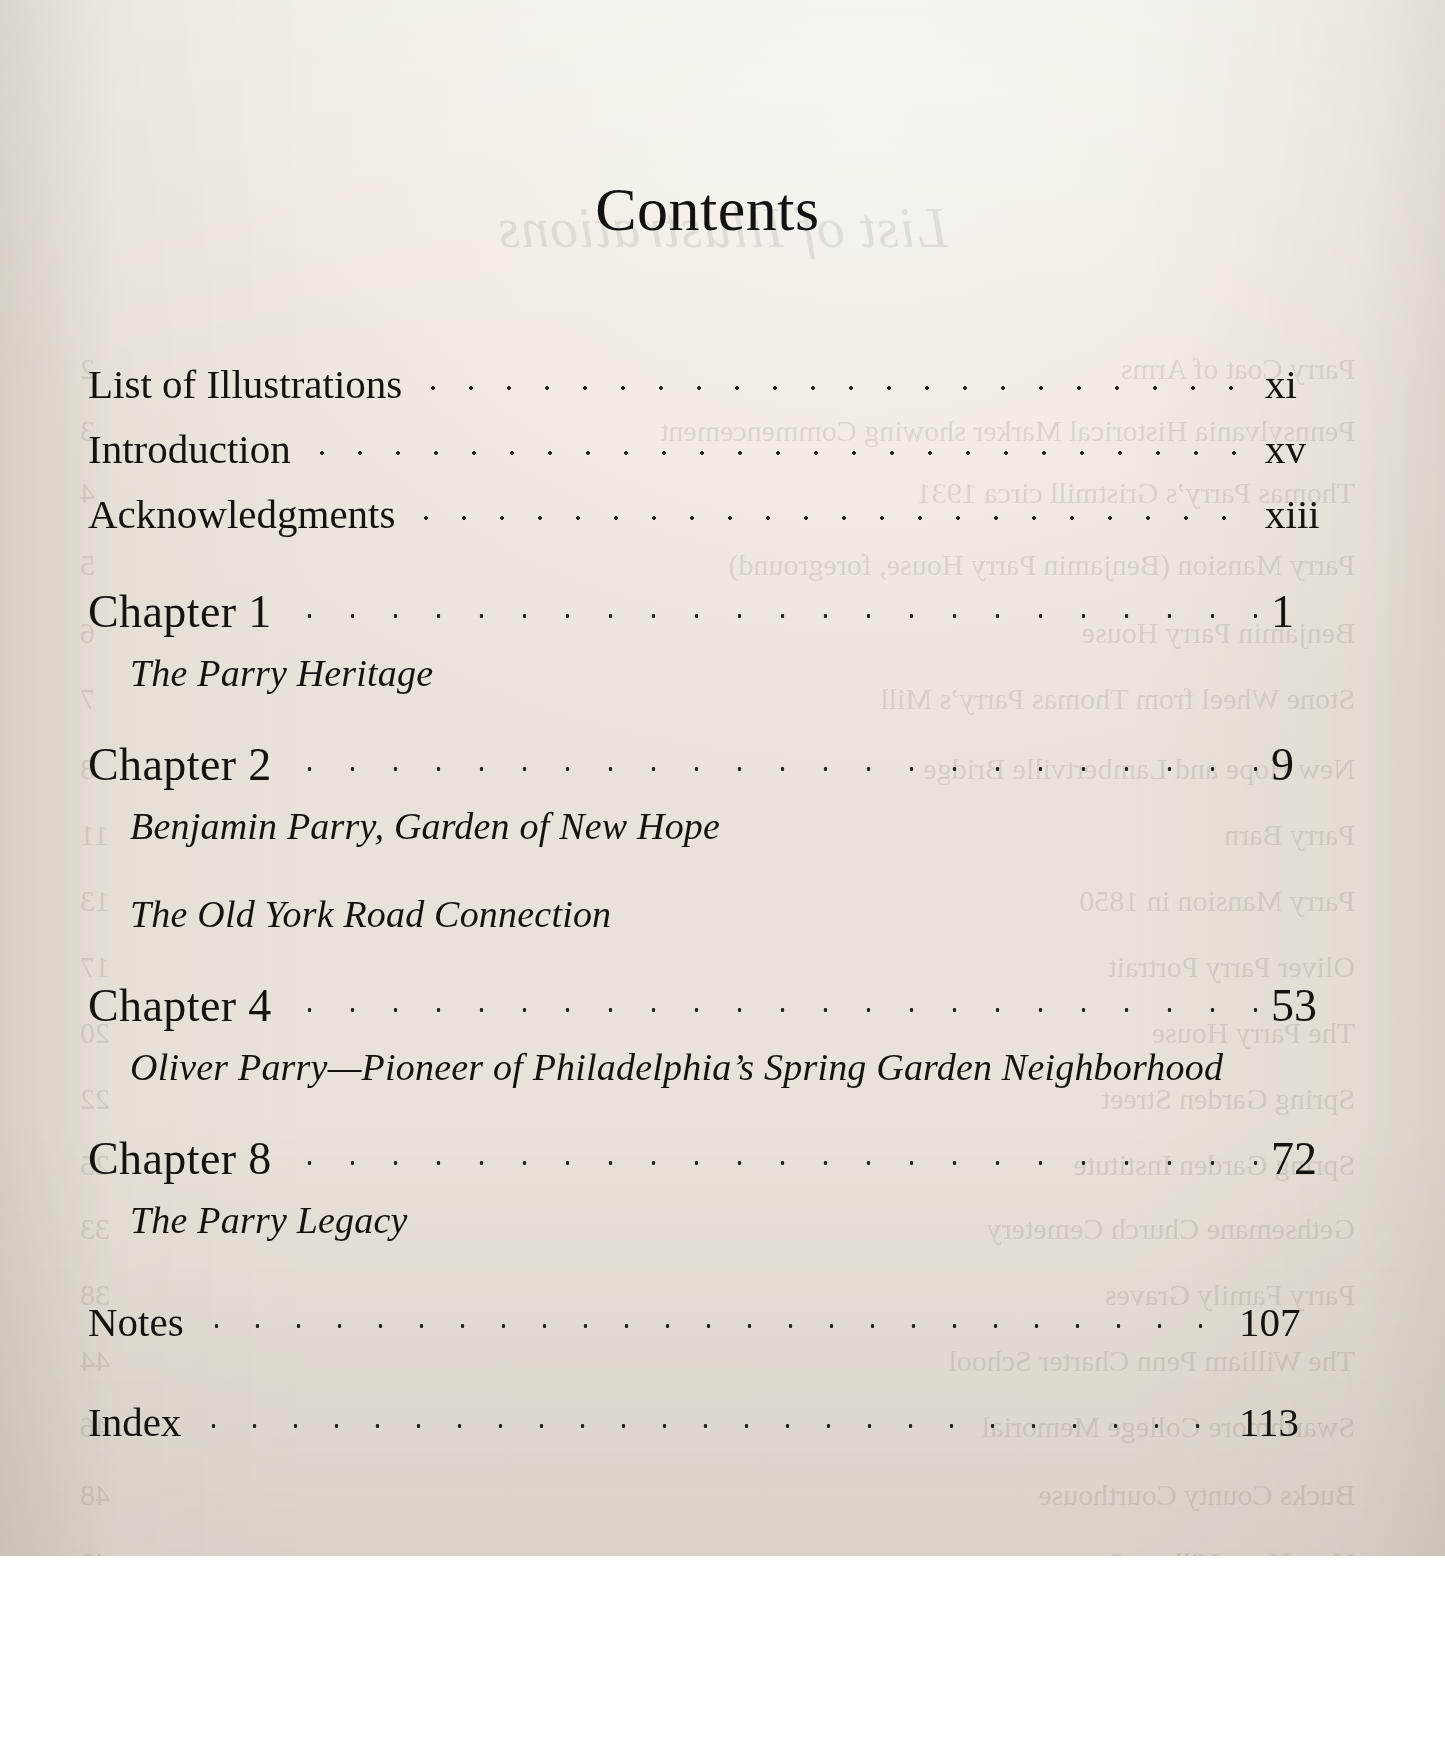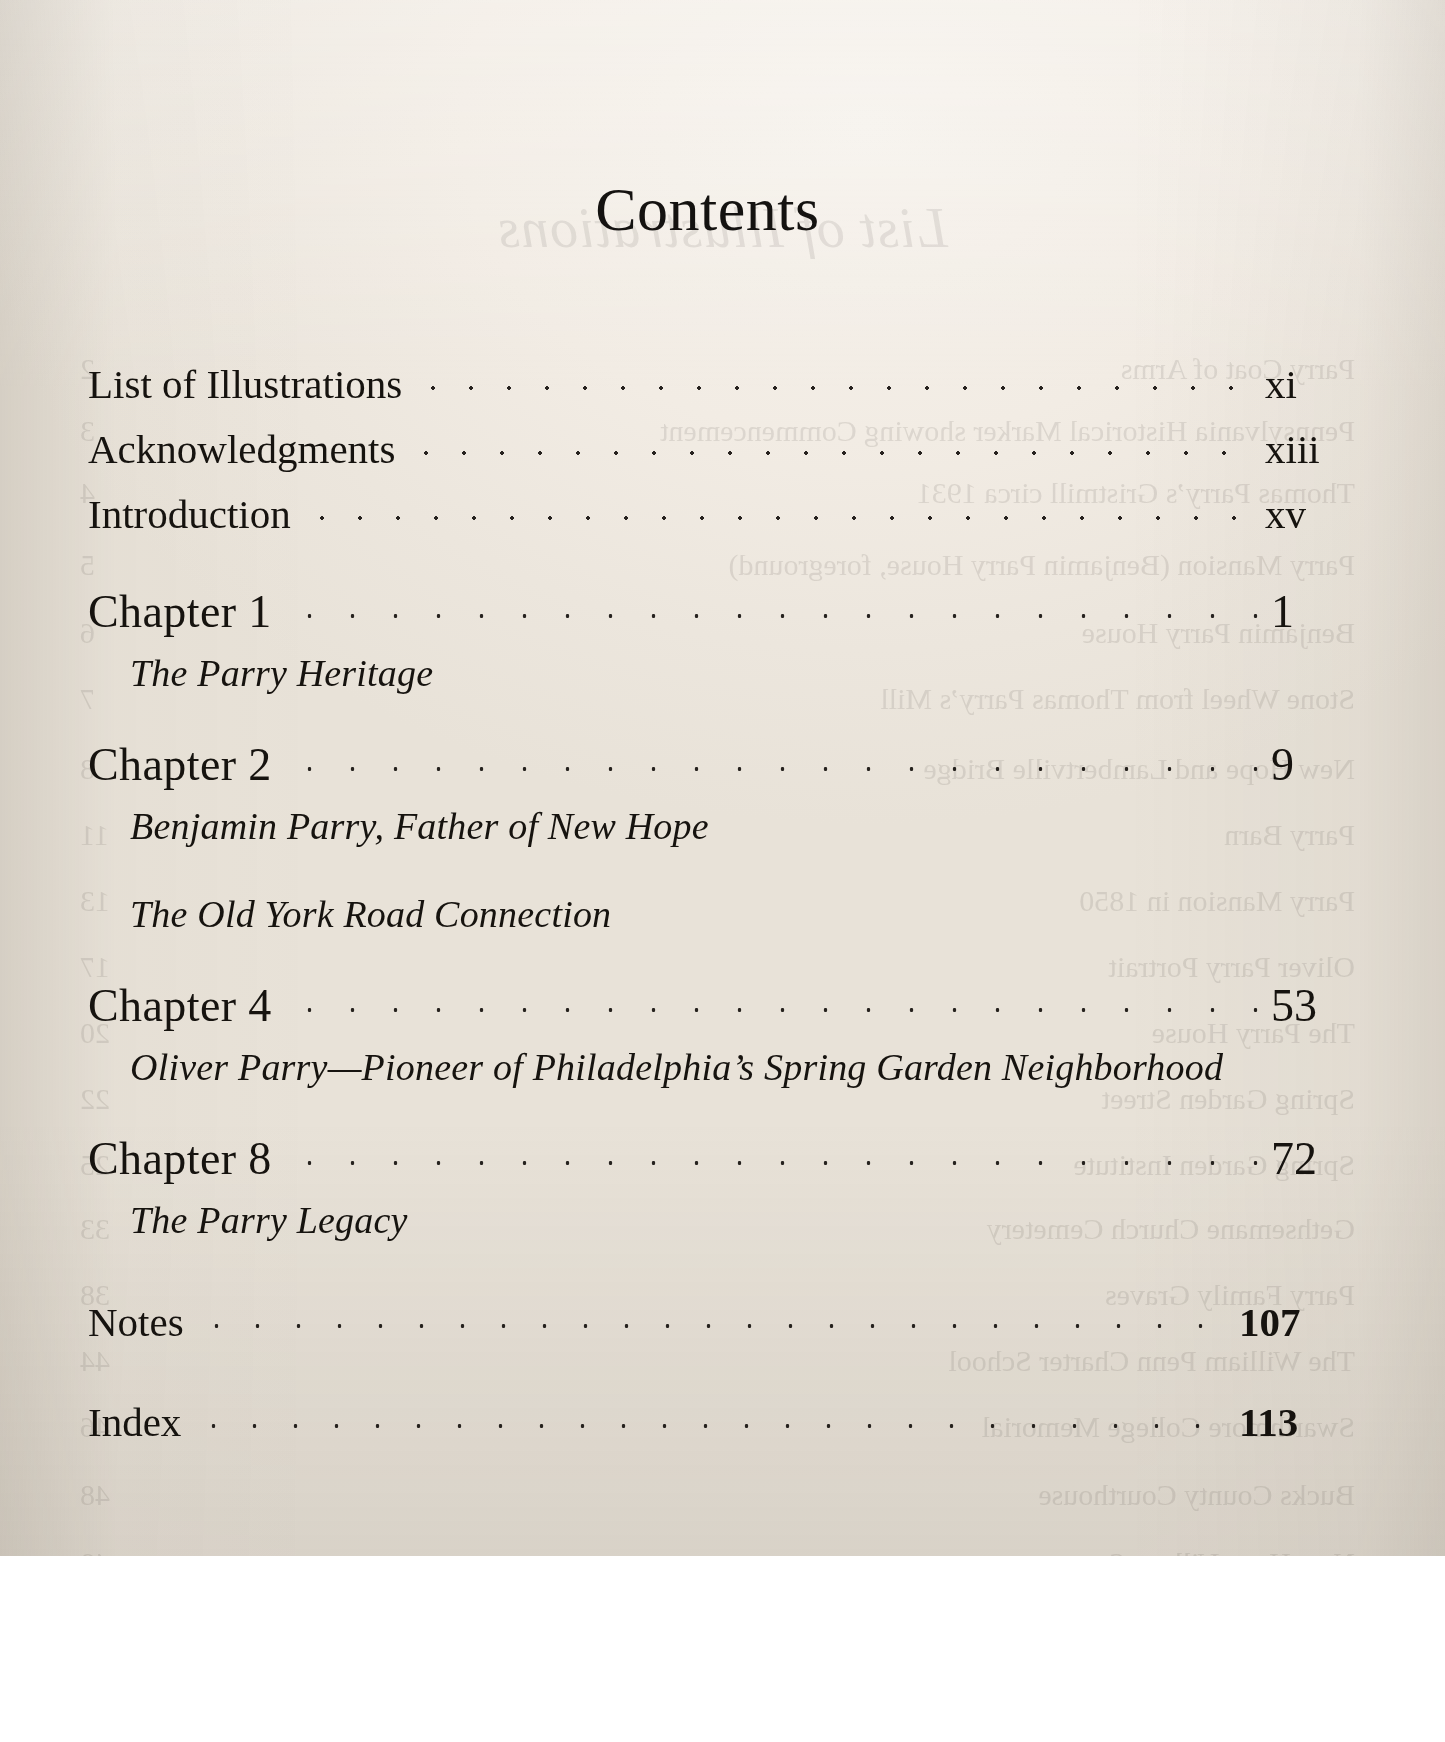--- a/index.html
+++ b/index.html
@@ -137,21 +137,21 @@
 
   .back {
     margin-top: 52px;
   }
   .back .row {
     font-size: 41px;
     line-height: 1.37;
     margin-bottom: 8px;
     margin-top: 44px;
   }
-  .back .page-no { min-width: 88px; font-weight: bold; }
+  .back .page-no { min-width: 88px; }
   .back .leader { background-size: 41px 10px; }
 </style>
 </head>
 <body>
 
 <div class="page">
 
   <div class="bleed">
     <div class="bleed-title">List of Illustrations</div>
     <div class="bleed-line" style="top:352px;"><span class="bn">2</span><span class="bt">Parry Coat of Arms</span></div>
@@ -183,47 +183,47 @@
 
     <div class="toc">
 
       <div class="front">
         <div class="row">
           <span class="label">List of Illustrations</span>
           <span class="leader"></span>
           <span class="page-no">xi</span>
         </div>
         <div class="row">
+          <span class="label">Introduction</span>
+          <span class="leader"></span>
+          <span class="page-no">xv</span>
+        </div>
+        <div class="row">
           <span class="label">Acknowledgments</span>
           <span class="leader"></span>
           <span class="page-no">xiii</span>
         </div>
-        <div class="row">
-          <span class="label">Introduction</span>
-          <span class="leader"></span>
-          <span class="page-no">xv</span>
-        </div>
       </div>
 
       <div class="chapter">
         <div class="row">
           <span class="label">Chapter 1</span>
           <span class="leader"></span>
           <span class="page-no">1</span>
         </div>
         <div class="subtitle">The Parry Heritage</div>
       </div>
 
       <div class="chapter">
         <div class="row">
           <span class="label">Chapter 2</span>
           <span class="leader"></span>
           <span class="page-no">9</span>
         </div>
-        <div class="subtitle">Benjamin Parry, Father of New Hope</div>
+        <div class="subtitle">Benjamin Parry, Garden of New Hope</div>
       </div>
 
       <div class="chapter">
         <div class="subtitle">The Old York Road Connection</div>
       </div>
 
       <div class="chapter">
         <div class="row">
           <span class="label">Chapter 4</span>
           <span class="leader"></span>

